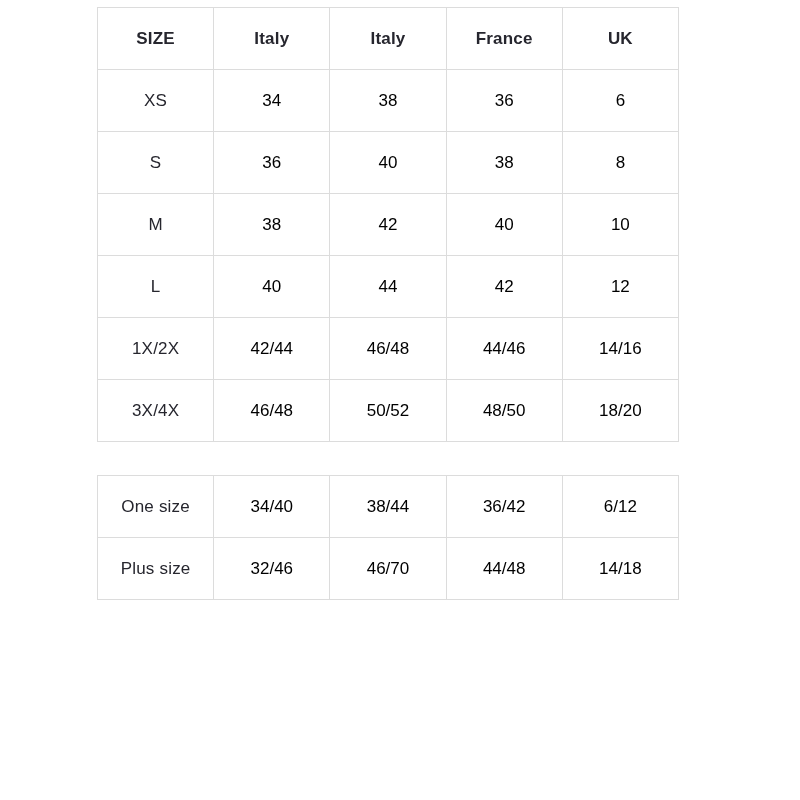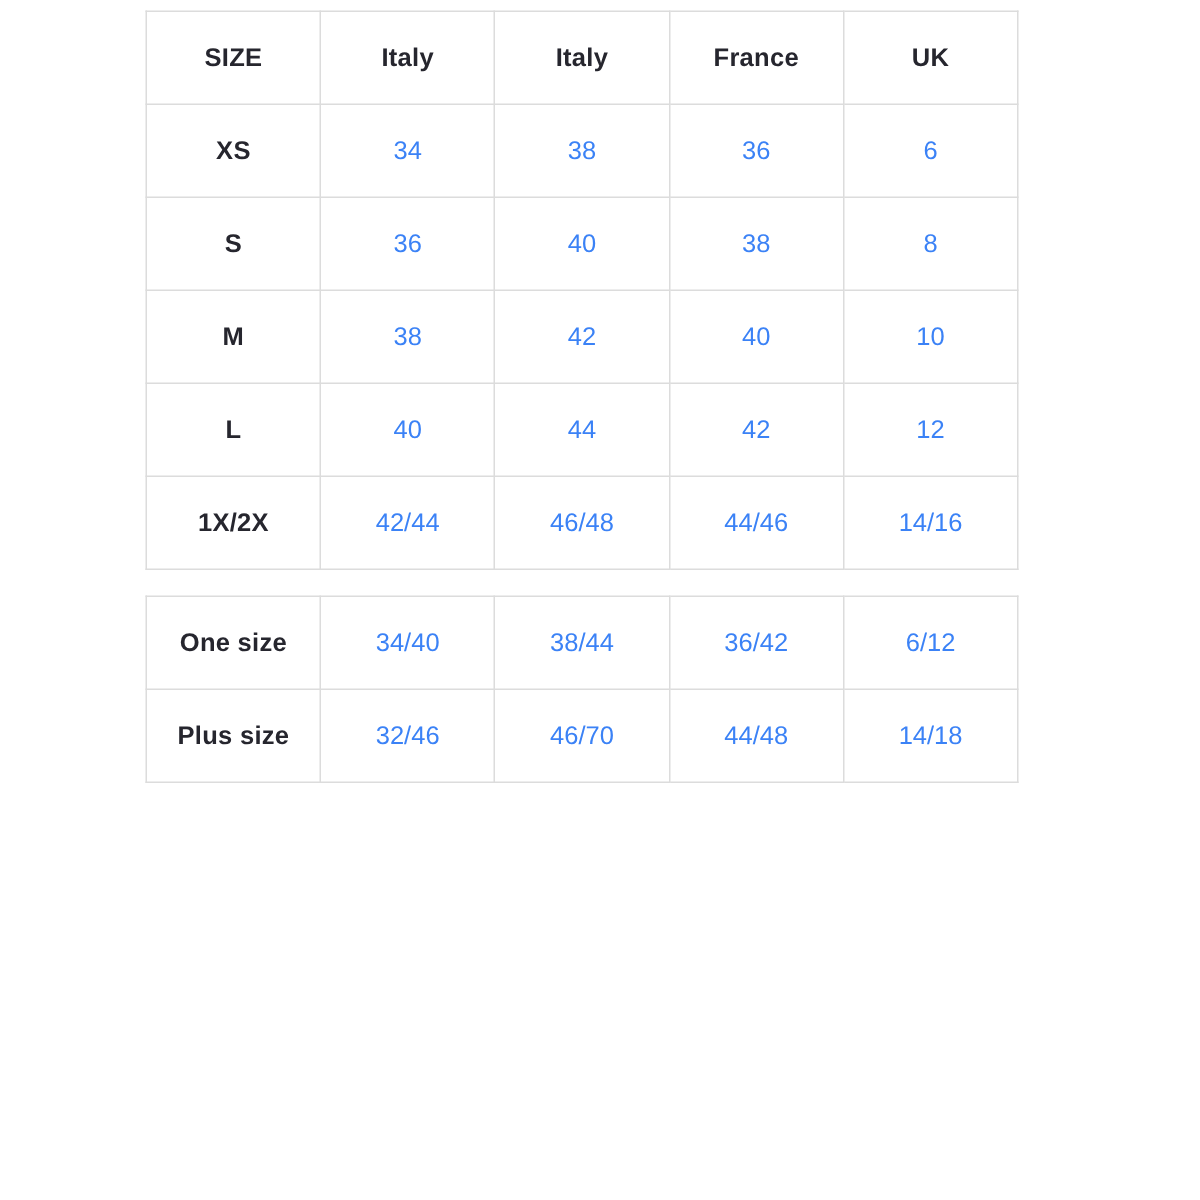--- a/index.html
+++ b/index.html
@@ -28,30 +28,30 @@
     vertical-align: middle;
     font-size: 17px;
     background: #ffffff;
   }
   table.size-table th {
     font-weight: 700;
     color: #26262e;
     letter-spacing: 0.2px;
   }
   td.size-label {
-    font-weight: 700;
+    font-weight: 400;
     color: #26262e;
     letter-spacing: 0.2px;
   }
   td.size-value {
     font-weight: 400;
-    color: #3b82f6;
+    color: #000000;
   }
   table.special {
-    margin-top: 17px;
+    margin-top: 33px;
   }
 </style>
 </head>
 <body>
 
 <div class="page">
 
   <table class="size-table">
     <thead>
       <tr id="main-head-row">
@@ -91,20 +91,27 @@
           <td class="size-value">42</td>
           <td class="size-value">12</td>
         </tr>
         <tr>
           <td class="size-label">1X/2X</td>
           <td class="size-value">42/44</td>
           <td class="size-value">46/48</td>
           <td class="size-value">44/46</td>
           <td class="size-value">14/16</td>
         </tr>
+        <tr>
+          <td class="size-label">3X/4X</td>
+          <td class="size-value">46/48</td>
+          <td class="size-value">50/52</td>
+          <td class="size-value">48/50</td>
+          <td class="size-value">18/20</td>
+        </tr>
       </tbody>
   </table>
 
   <table class="size-table special">
     <tbody id="special-body">
         <tr>
           <td class="size-label">One size</td>
           <td class="size-value">34/40</td>
           <td class="size-value">38/44</td>
           <td class="size-value">36/42</td>

